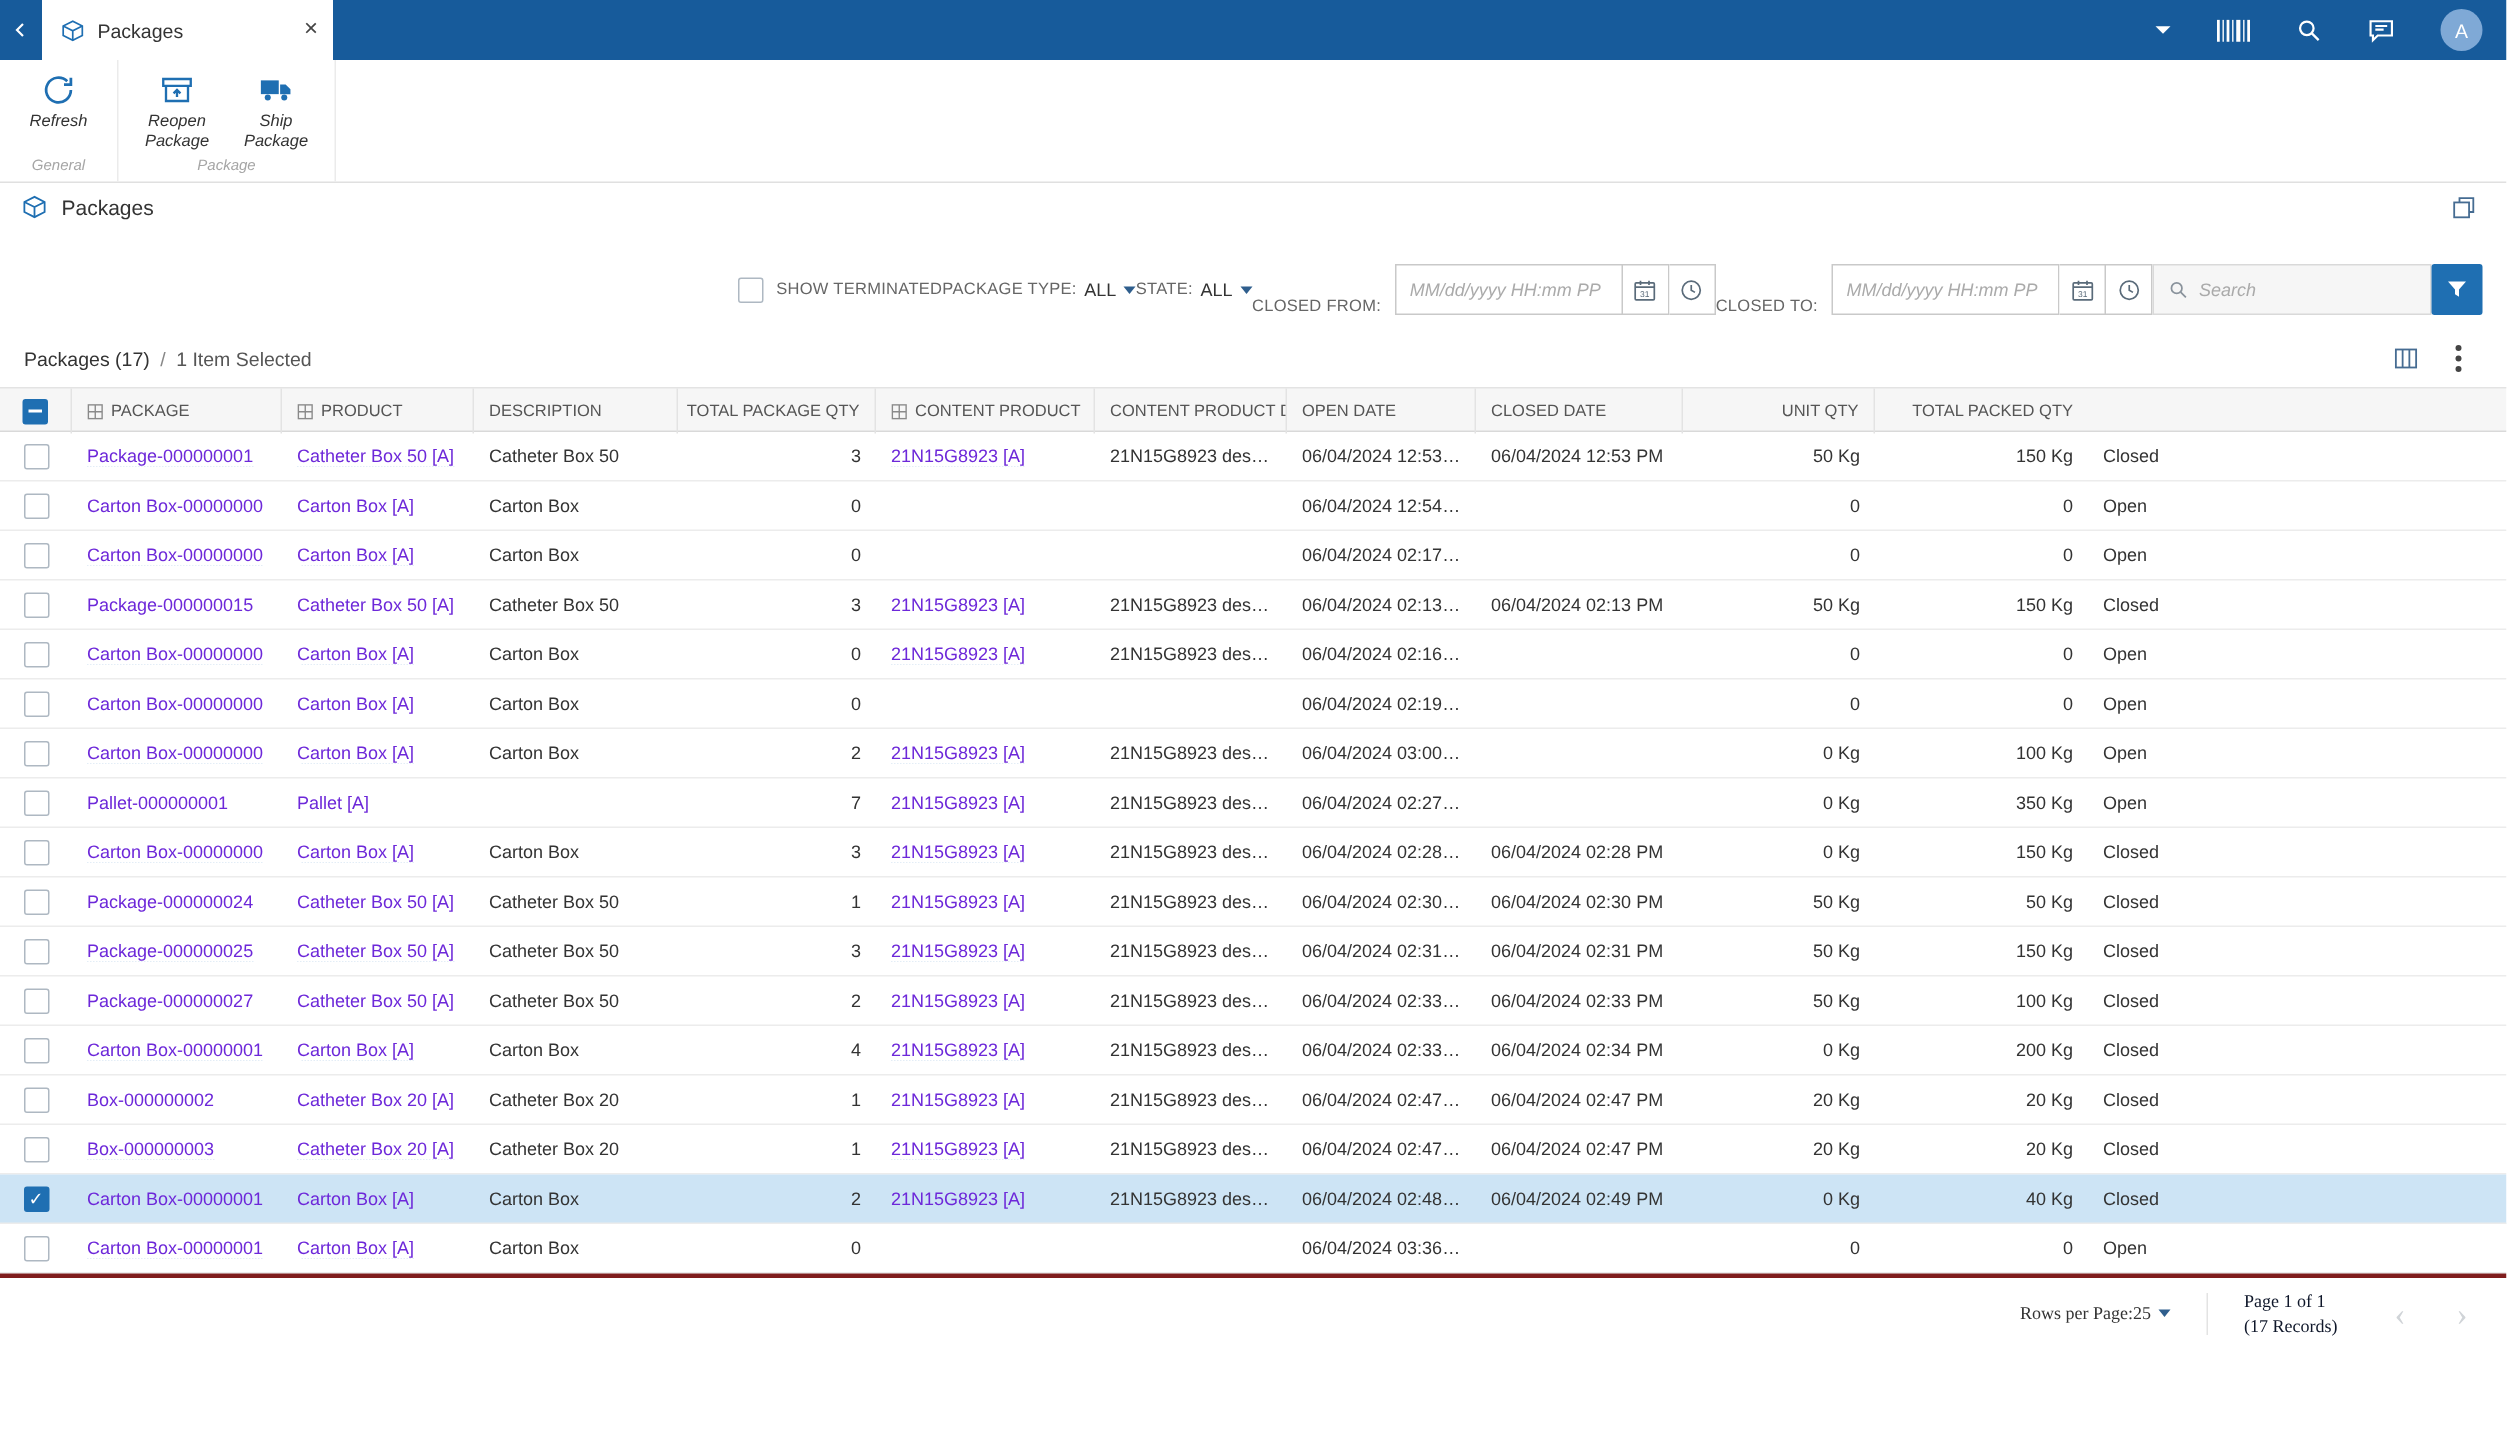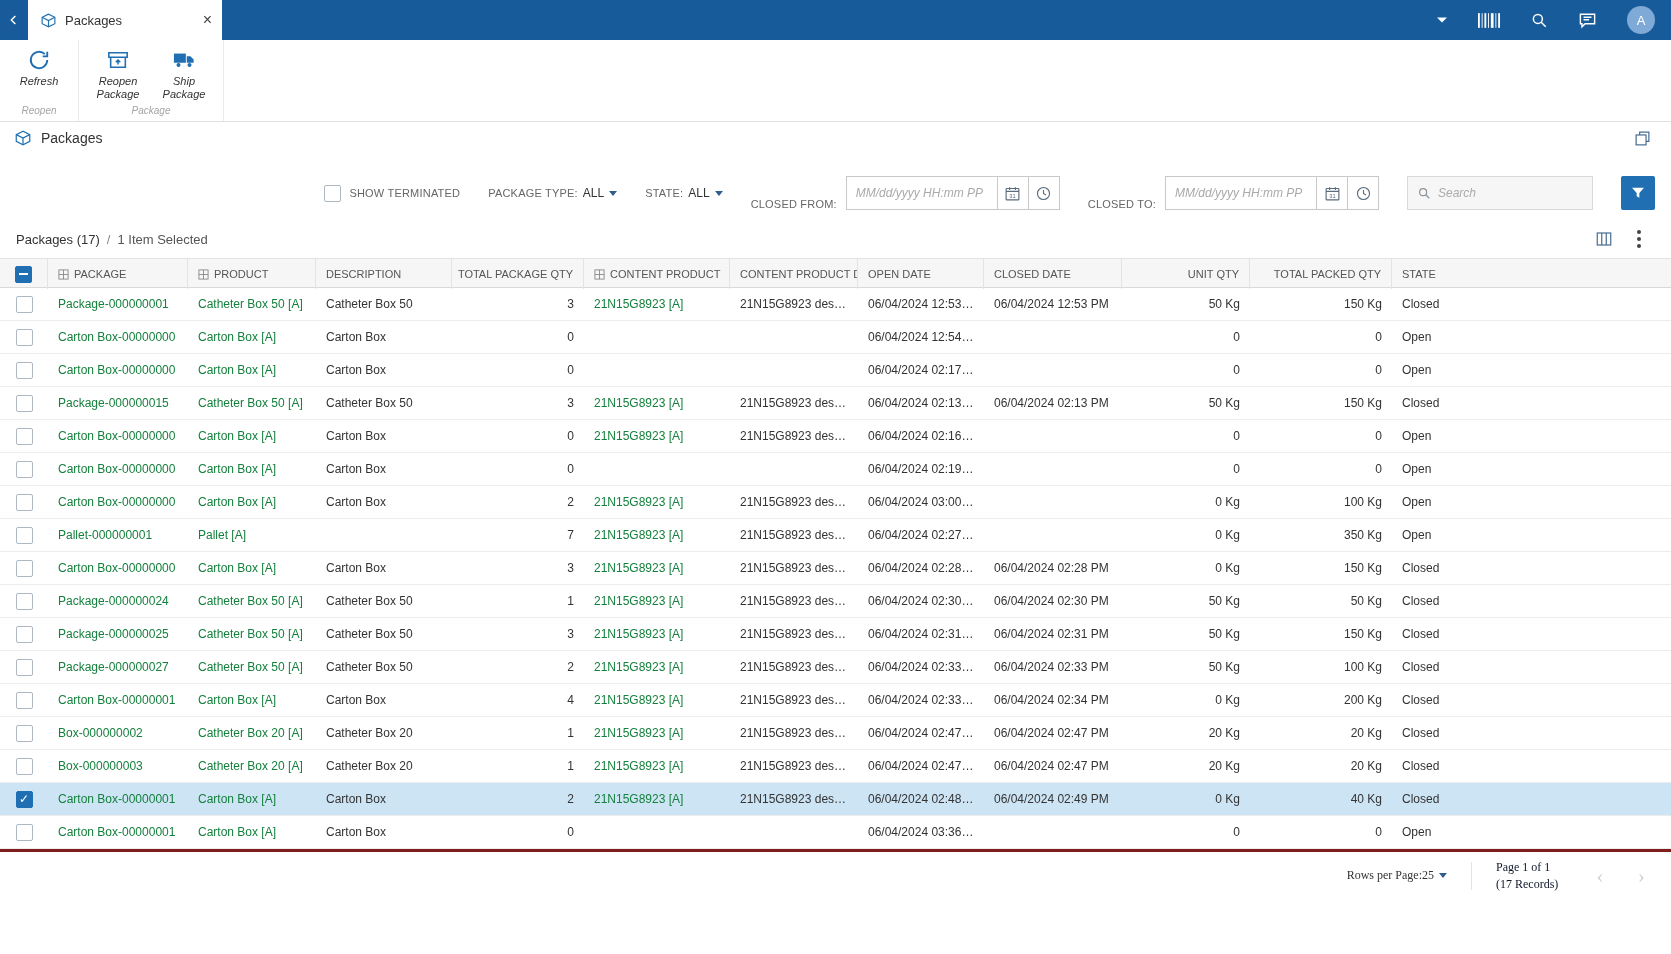--- a/index.html
+++ b/index.html
@@ -27,21 +27,21 @@
   .ribbon-group-label { font-size:10px; color:#a5a5a5; text-align:center; padding:2px 0 3px; }
   .more-dots { display:flex; flex-direction:column; gap:3px; }
   .more-dots i { width:4px; height:4px; border-radius:50%; background:#1f6fb2; }
 
   
   .titlebar { height:32px; display:flex; align-items:center; gap:9px; padding:0 14px; }
   .titlebar .ptitle { font-size:14px; color:#333; }
   .titlebar .right { margin-left:auto; padding-right:6px; cursor:pointer; }
 
   
-  .filter-bar { display:flex; align-items:center; justify-content:flex-end; gap:28px; padding:22px 16px 16px; }
+  .filter-bar { display:flex; align-items:center; justify-content:flex-end; padding:22px 16px 16px; }
   .flabel { font-size:11px; color:#666; letter-spacing:.2px; white-space:nowrap; }
   .fvalue { font-size:12px; color:#333; margin-left:5px; white-space:nowrap;text-align:center; }
   .caret { width:0; height:0; border-left:4px solid transparent; border-right:4px solid transparent;
            border-top:5px solid #2f5e8d; display:inline-block; margin-left:5px; vertical-align:middle; }
   .check-filter { display:flex; align-items:center; gap:8px; cursor:pointer; }
   .cb { width:17px; height:17px; border:1px solid #aeb8c2; border-radius:2px; background:#fff;
         display:inline-flex; align-items:center; justify-content:center; flex:0 0 auto; }
   .cb.checked { background:#1f6fb2; border-color:#1f6fb2; color:#fff; font-size:12px; }
   .cb.checked::after { content:"\2713"; }
   .cb.indeterminate { background:#1f6fb2; border-color:#1f6fb2; }
@@ -79,21 +79,21 @@
   .th { font-size:11px; color:#555; padding:0 10px; height:30px; display:flex; align-items:center; gap:5px;
         border-right:1px solid #e3e3e3; overflow:hidden; white-space:nowrap; cursor:pointer; }
   .th:last-child { border-right:none; }
   .th.num { justify-content:flex-end; }
   .th.chk { justify-content:center; padding:0; }
   .trow { height:33px; border-bottom:1px solid #ececec; cursor:pointer; }
   .trow.selected { background:#cde4f5; }
   .cell { padding:0 10px; font-size:12px; color:#333; white-space:nowrap; overflow:hidden; text-overflow:ellipsis; }
   .cell.num { text-align:right; }
   .cell.chk { display:flex; justify-content:center; padding:0; overflow:visible; }
-  .link { color:#15803d; border-bottom:1px dotted #8fb8da; cursor:pointer; }
+  .link { color:#6d28d9; border-bottom:1px dotted #8fb8da; cursor:pointer; }
 
   
   .gfooter { display:flex; align-items:center; justify-content:flex-end; gap:24px;
              padding:6px 26px; border-top:3px solid #7f1d1d; height:50px;font-family:Liberation Serif, serif; }
   .rows-per-page { font-size:12px; color:#333; display:flex; align-items:center; cursor:pointer; }
   .footer-divider { width:1px; height:28px; background:#e3e3e3; }
   .page-info { font-size:12px; color:#0f172a; line-height:1.35; }
   .pager { display:flex; align-items:center; gap:34px; margin-left:14px; }
   .pager span { font-size:22px; color:#d0d4d8; line-height:1; cursor:pointer; }
 
@@ -159,21 +159,21 @@
       <div class="ribbon-btn">
         <span class="ricon">
           <svg width="22" height="22" viewBox="0 0 24 24" fill="none" stroke="#1f6fb2" stroke-width="2">
               <path d="M21 12a9 9 0 1 1-2.64-6.36"></path>
               <polyline points="21 3 21 8 16 8"></polyline>
             </svg>
         </span>
         <span class="rlabel">Refresh</span>
       </div>
     </div>
-    <div class="ribbon-group-label">Reopen</div>
+    <div class="ribbon-group-label">General</div>
   </div>
   <div class="ribbon-group">
     <div class="ribbon-buttons">
       <div class="ribbon-btn">
         <span class="ricon">
           <svg width="22" height="22" viewBox="0 0 24 24" fill="none" stroke="#1f6fb2" stroke-width="1.7">
               <path d="M4 9v11h16V9"></path>
               <path d="M2 4h20v5H2z"></path>
               <path d="M12 17v-5M9.5 14.5 12 12l2.5 2.5"></path>
             </svg>
@@ -343,23 +343,20 @@
     </div>
   <div class="th">
       <span>CLOSED DATE</span>
     </div>
   <div class="th num">
       <span>UNIT QTY</span>
     </div>
   <div class="th num">
       <span>TOTAL PACKED QTY</span>
     </div>
-  <div class="th">
-      <span>STATE</span>
-    </div>
 </div>
 
 <div>
     <div class="trow grid-cols">
     <div class="cell chk">
       <span class="cb"></span>
     </div>
     <div class="cell"><span class="link">Package-000000001</span></div>
     <div class="cell"><span class="link">Catheter Box 50 [A]</span></div>
     <div class="cell">Catheter Box 50</div>

